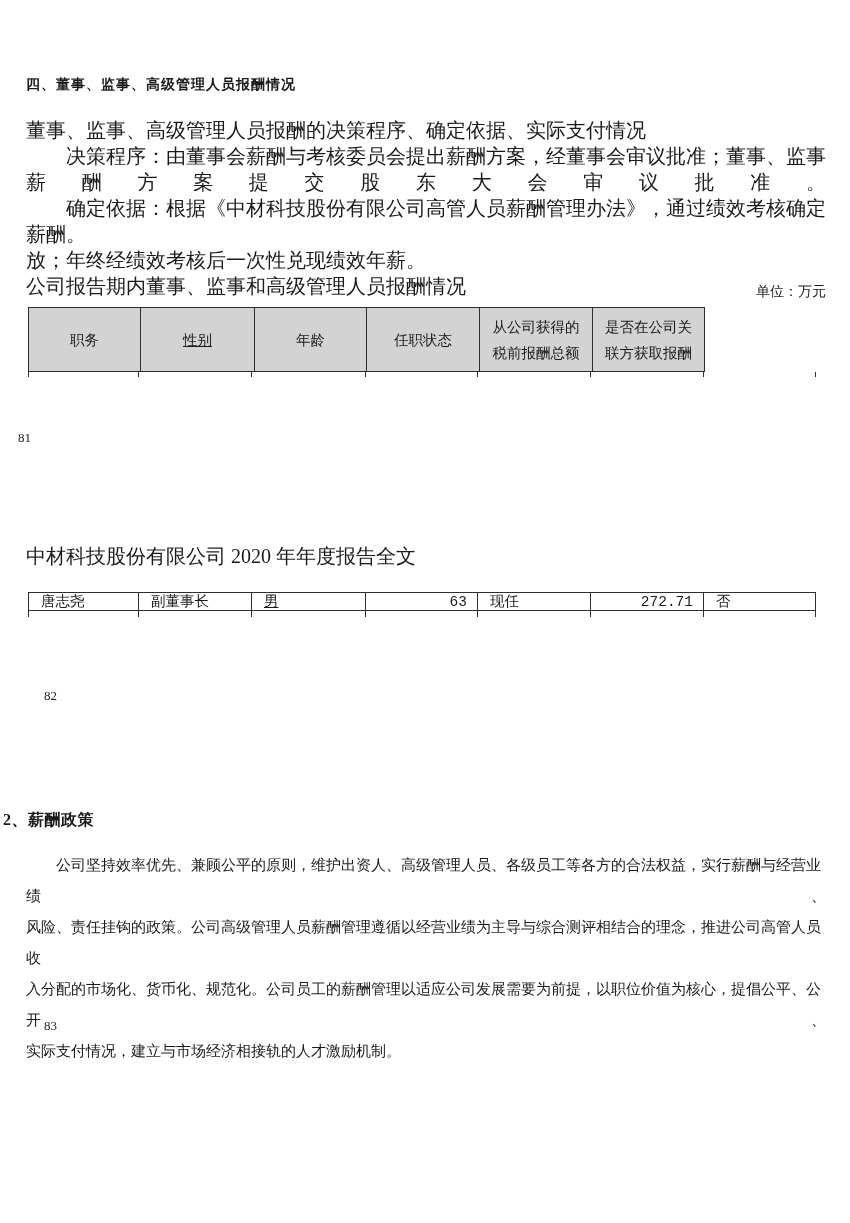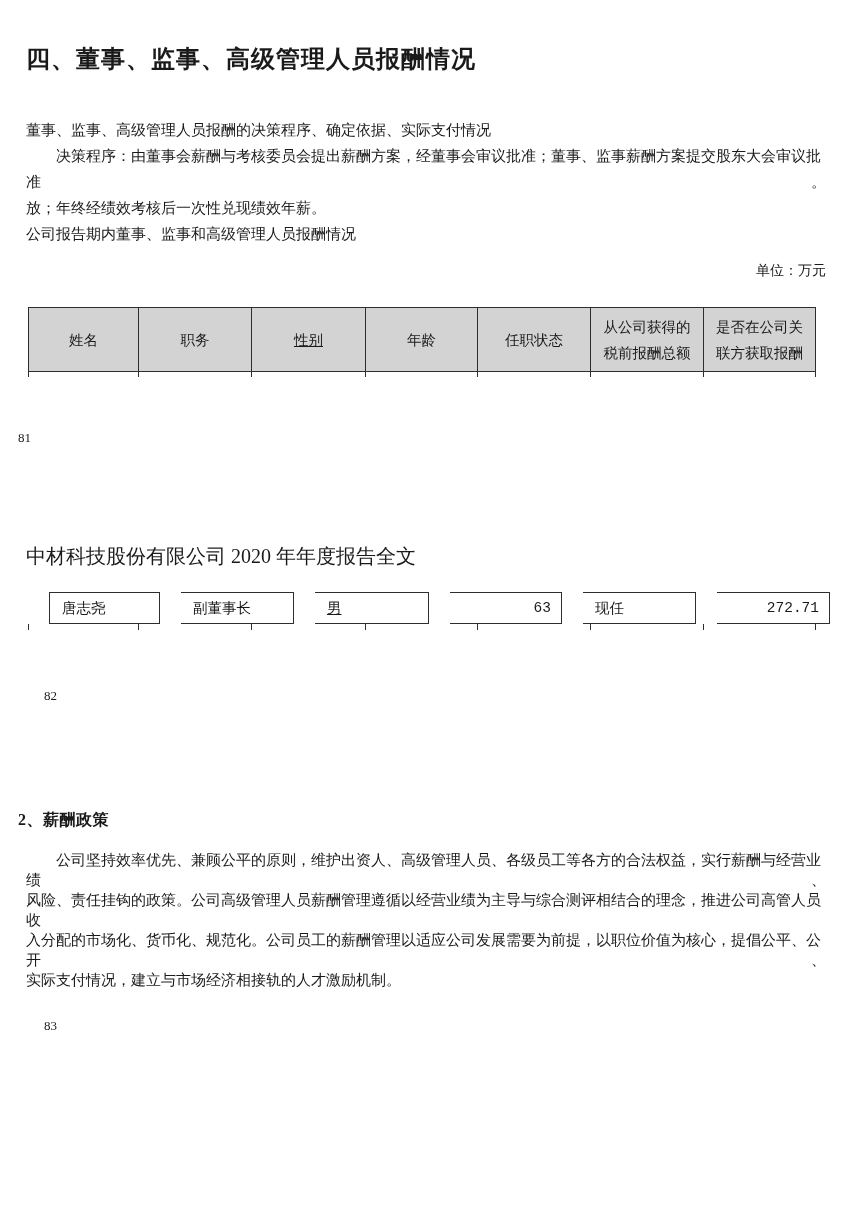--- a/index.html
+++ b/index.html
@@ -7,77 +7,77 @@
     --border:#2e2e2e;
     --text:#1a1a1a;
   }
   html,body{margin:0;padding:0;background:#ffffff;}
   .page{
     position:relative;width:850px;height:1223px;background:#ffffff;
     font-family:"Liberation Serif","DejaVu Serif",serif;color:var(--text);
     overflow:hidden;
   }
   .doc-title{
-    position:absolute;left:26px;top:43px;
+    position:absolute;left:26px;top:76px;
     font-family:"Liberation Sans","DejaVu Sans",sans-serif;
-    font-weight:700;font-size:24px;letter-spacing:1px;
+    font-weight:700;font-size:14px;letter-spacing:1px;
   }
-  .intro{position:absolute;left:26px;top:117px;width:800px;font-size:15px;line-height:26px;}
+  .intro{position:absolute;left:26px;top:117px;width:800px;font-size:20px;line-height:26px;}
   .intro .ln{margin:0;text-align:left;}
   .indent{text-indent:2em;}
   .stretch{text-align:justify;text-align-last:justify;}
-  .unit-note{position:absolute;left:26px;top:261px;width:800px;text-align:right;font-size:14px;line-height:20px;}
+  .unit-note{position:absolute;left:26px;top:282px;width:800px;text-align:right;font-size:14px;line-height:20px;}
   .tbl{position:absolute;left:28px;}
   .tr{display:flex;}
   .th,.td{
     box-sizing:border-box;border:1px solid var(--border);border-left:none;
     display:flex;align-items:center;font-size:14.5px;
   }
   .tr > :first-child{border-left:1px solid var(--border);}
   .th{
     background:var(--header-bg);justify-content:center;text-align:center;
     height:65px;line-height:26px;white-space:pre-line;
   }
-  .td{height:32px;padding:0 9px 0 12px;background:#ffffff;margin-left:21px;}
+  .td{height:19px;padding:0 9px 0 12px;background:#ffffff;}
   .td.num{justify-content:flex-end;padding-right:10px;font-family:Liberation Mono, monospace;}
   .ticks{display:flex;}
   .ticks > div{box-sizing:border-box;border-right:1px solid var(--border);}
   .ticks > :first-child{border-left:1px solid var(--border);}
   .ticks.short{height:5px;}
   .ticks.tall{height:6px;}
   .w0{width:111px;}.w1{width:113px;}.w2{width:114px;text-decoration:underline;}.w3{width:112px;}
   .w4{width:113px;}.w5{width:113px;}.w6{width:112px;}
   .page-number{position:absolute;font-size:13px;line-height:16px;text-align:right;}
   .pn-81{left:18px;top:430px;}
   .pn-82{left:44px;top:688px;}
   .pn-83{left:44px;top:1018px;}
   .running-header{position:absolute;left:26px;top:546px;font-size:20px;line-height:20px;}
-  .s2-heading{position:absolute;left:18px;top:810px;font-size:16px;font-weight:700;letter-spacing:0.5px;}
-  .s2-body{position:absolute;left:26px;top:850px;width:800px;font-size:15px;line-height:20px;}
+  .s2-heading{position:absolute;left:3px;top:810px;font-size:16px;font-weight:700;letter-spacing:0.5px;}
+  .s2-body{position:absolute;left:26px;top:850px;width:800px;font-size:15px;line-height:31px;}
   .s2-body .ln{margin:0;text-align:left;}
 </style>
 </head>
 <body>
 
 <div class="page">
 
   <div class="doc-title">四、董事、监事、高级管理人员报酬情况</div>
 
   <div class="intro">
     <p class="ln">董事、监事、高级管理人员报酬的决策程序、确定依据、实际支付情况</p>
     <p class="ln indent stretch">决策程序：由董事会薪酬与考核委员会提出薪酬方案，经董事会审议批准；董事、监事薪酬方案提交股东大会审议批准。</p>
+    <p class="ln indent">确定依据：根据《中材科技股份有限公司高管人员薪酬管理办法》，通过绩效考核确定薪酬。</p>
     <p class="ln">放；年终经绩效考核后一次性兑现绩效年薪。</p>
     <p class="ln">公司报告期内董事、监事和高级管理人员报酬情况</p>
   </div>
 
   <div class="unit-note">单位：万元</div>
 
   <div class="tbl" style="top:307px;">
     <div class="tr">
-      <div class="th w0">姓名</div>
       <div class="th w1">职务</div>
       <div class="th w2">性别</div>
       <div class="th w3">年龄</div>
       <div class="th w4">任职状态</div>
       <div class="th w5">从公司获得的
 税前报酬总额</div>
       <div class="th w6">是否在公司关
 联方获取报酬</div>
     </div>
     <div class="ticks short">

